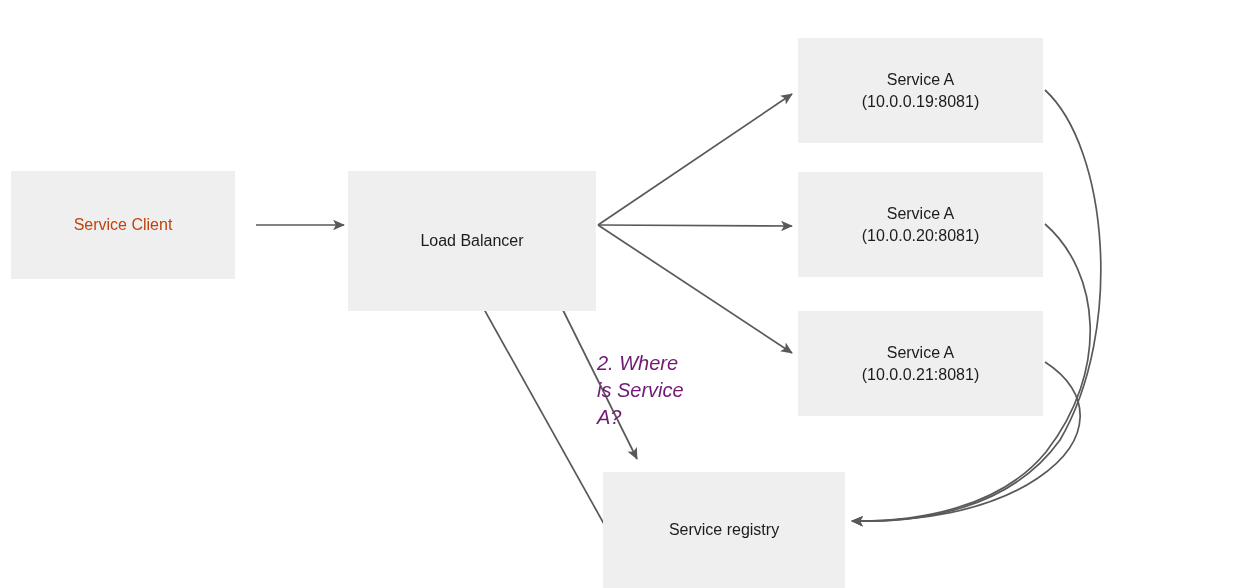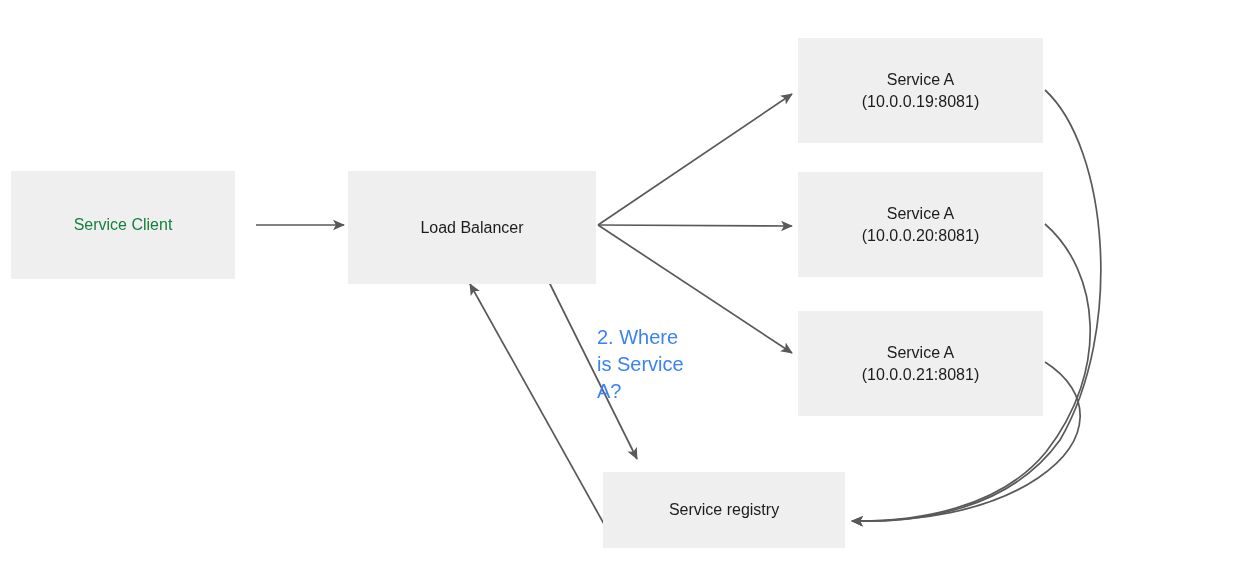--- a/index.html
+++ b/index.html
@@ -75,46 +75,46 @@
 
     <line x1="604" y1="524" x2="470" y2="284" stroke="#595959" stroke-width="1.7" marker-end="url(#arrow)"></line>
 
     <path d="M 1045 90 C 1108 148 1124 330 1060 440 C 1010 510 920 523 852 521" fill="none" stroke="#595959" stroke-width="1.7" marker-end="url(#arrow)"></path>
 
     <path d="M 1045 224 C 1100 272 1110 370 1046 452 C 1000 508 918 522 852 521" fill="none" stroke="#595959" stroke-width="1.7" marker-end="url(#arrow)"></path>
 
     <path d="M 1045 362 C 1092 392 1094 440 1038 478 C 988 512 916 522 852 521" fill="none" stroke="#595959" stroke-width="1.7" marker-end="url(#arrow)"></path>
   </svg>
 
-  <div class="node" style="left: 11px; top: 171px; width: 224px; height: 108px; background: rgb(239, 239, 239); color: #15803d;">
+  <div class="node" style="left: 11px; top: 171px; width: 224px; height: 108px; background: rgb(239, 239, 239); color: #c2410c;">
     <span class="node-line">Service Client</span>
   </div>
 
-  <div class="node" style="left: 348px; top: 171px; width: 248px; height: 113px; background: rgb(239, 239, 239); color: rgb(28, 28, 28);">
+  <div class="node" style="left: 348px; top: 171px; width: 248px; height: 140px; background: rgb(239, 239, 239); color: rgb(28, 28, 28);">
     <span class="node-line">Load Balancer</span>
   </div>
 
   <div class="node" style="left: 798px; top: 38px; width: 245px; height: 105px; background: rgb(239, 239, 239); color: rgb(28, 28, 28);">
     <span class="node-line">Service A</span>
     <span class="node-line">(10.0.0.19:8081)</span>
   </div>
 
   <div class="node" style="left: 798px; top: 172px; width: 245px; height: 105px; background: rgb(239, 239, 239); color: rgb(28, 28, 28);">
     <span class="node-line">Service A</span>
     <span class="node-line">(10.0.0.20:8081)</span>
   </div>
 
   <div class="node" style="left: 798px; top: 311px; width: 245px; height: 105px; background: rgb(239, 239, 239); color: rgb(28, 28, 28);">
     <span class="node-line">Service A</span>
     <span class="node-line">(10.0.0.21:8081)</span>
   </div>
 
-  <div class="node" style="left: 603px; top: 472px; width: 242px; height: 76px; background: rgb(239, 239, 239); color: rgb(28, 28, 28);">
+  <div class="node" style="left: 603px; top: 472px; width: 242px; height: 116px; background: rgb(239, 239, 239); color: rgb(28, 28, 28);">
     <span class="node-line">Service registry</span>
   </div>
 
 
-  <div class="edge-label" style="left: 597px; top: 324px; color: #3b82f6;">2. Where
+  <div class="edge-label" style="left: 597px; top: 350px; color: #701a75; font-style: italic;">2. Where
 is Service
 A?</div>
 
 
 </div>
 
 </body></html>

